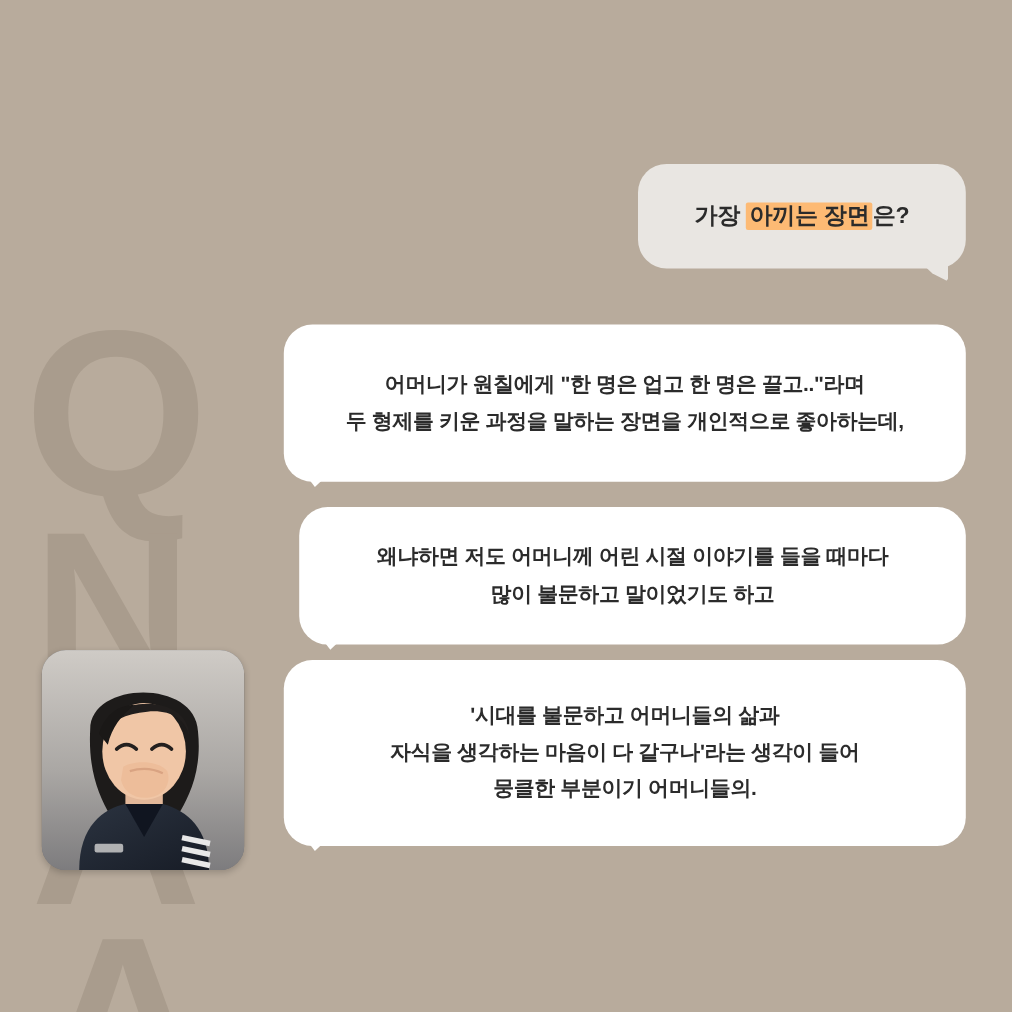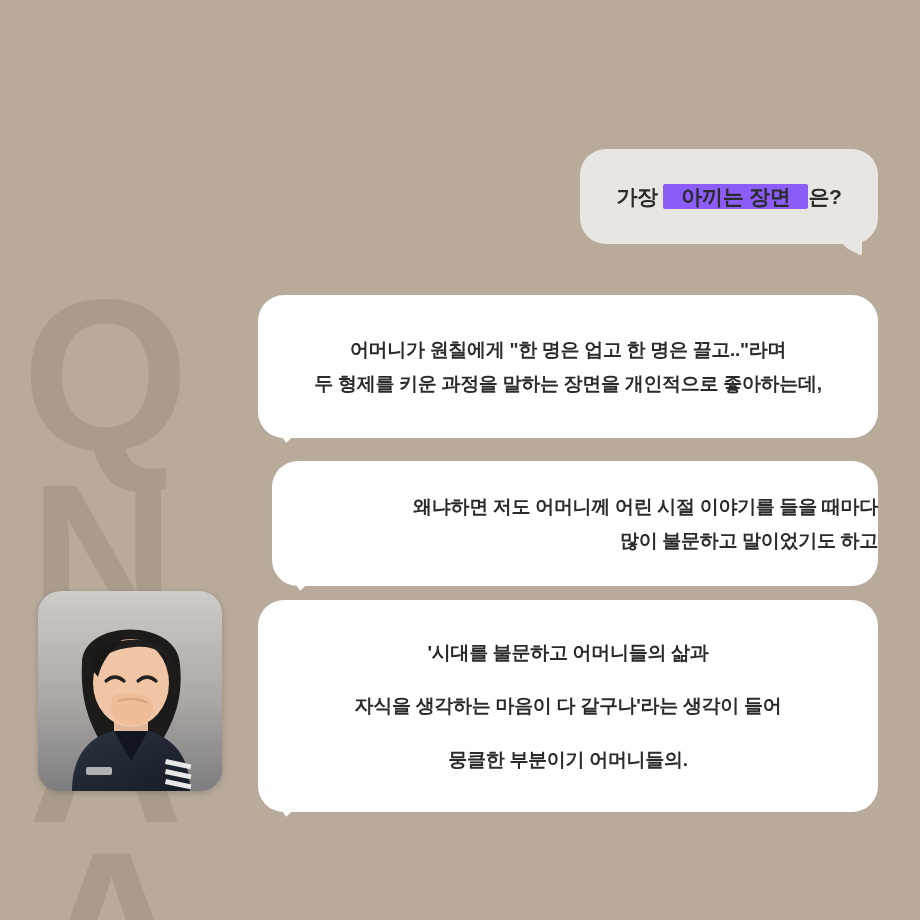--- a/index.html
+++ b/index.html
@@ -110,22 +110,22 @@
     position: absolute;
     right: 16px;
     bottom: -12px;
     width: 34px;
     height: 26px;
     background: #e9e6e2;
     border-bottom-right-radius: 4px;
     clip-path: polygon(0 0, 100% 0, 100% 100%, 58% 72%);
   }
   .hl {
-    background: #8b5cf6;
-    padding: 1px 18px;
+    background: #fdba74;
+    padding: 1px 3px;
     border-radius: 2px;
   }
 
   
   .bubble-a {
     background: #ffffff;
     right: 42px;
     font-size: 19px;
     font-weight: 700;
     line-height: 1.55;
@@ -143,28 +143,26 @@
     left: 258px;
     top: 295px;
     width: 620px;
     height: 143px;
   }
   .bubble-a2 {
     left: 272px;
     top: 461px;
     width: 606px;
     height: 125px;
-    align-items: flex-end;
   }
   .bubble-a3 {
     left: 258px;
     top: 600px;
     width: 620px;
-    height: 212px;
-    gap: 20px;
+    height: 169px;
   }
   .bubble-a1 .line,
   .bubble-a2 .line,
   .bubble-a3 .line {
     padding: 2px 0;
   }
 </style>
 </head>
 <body>
 

